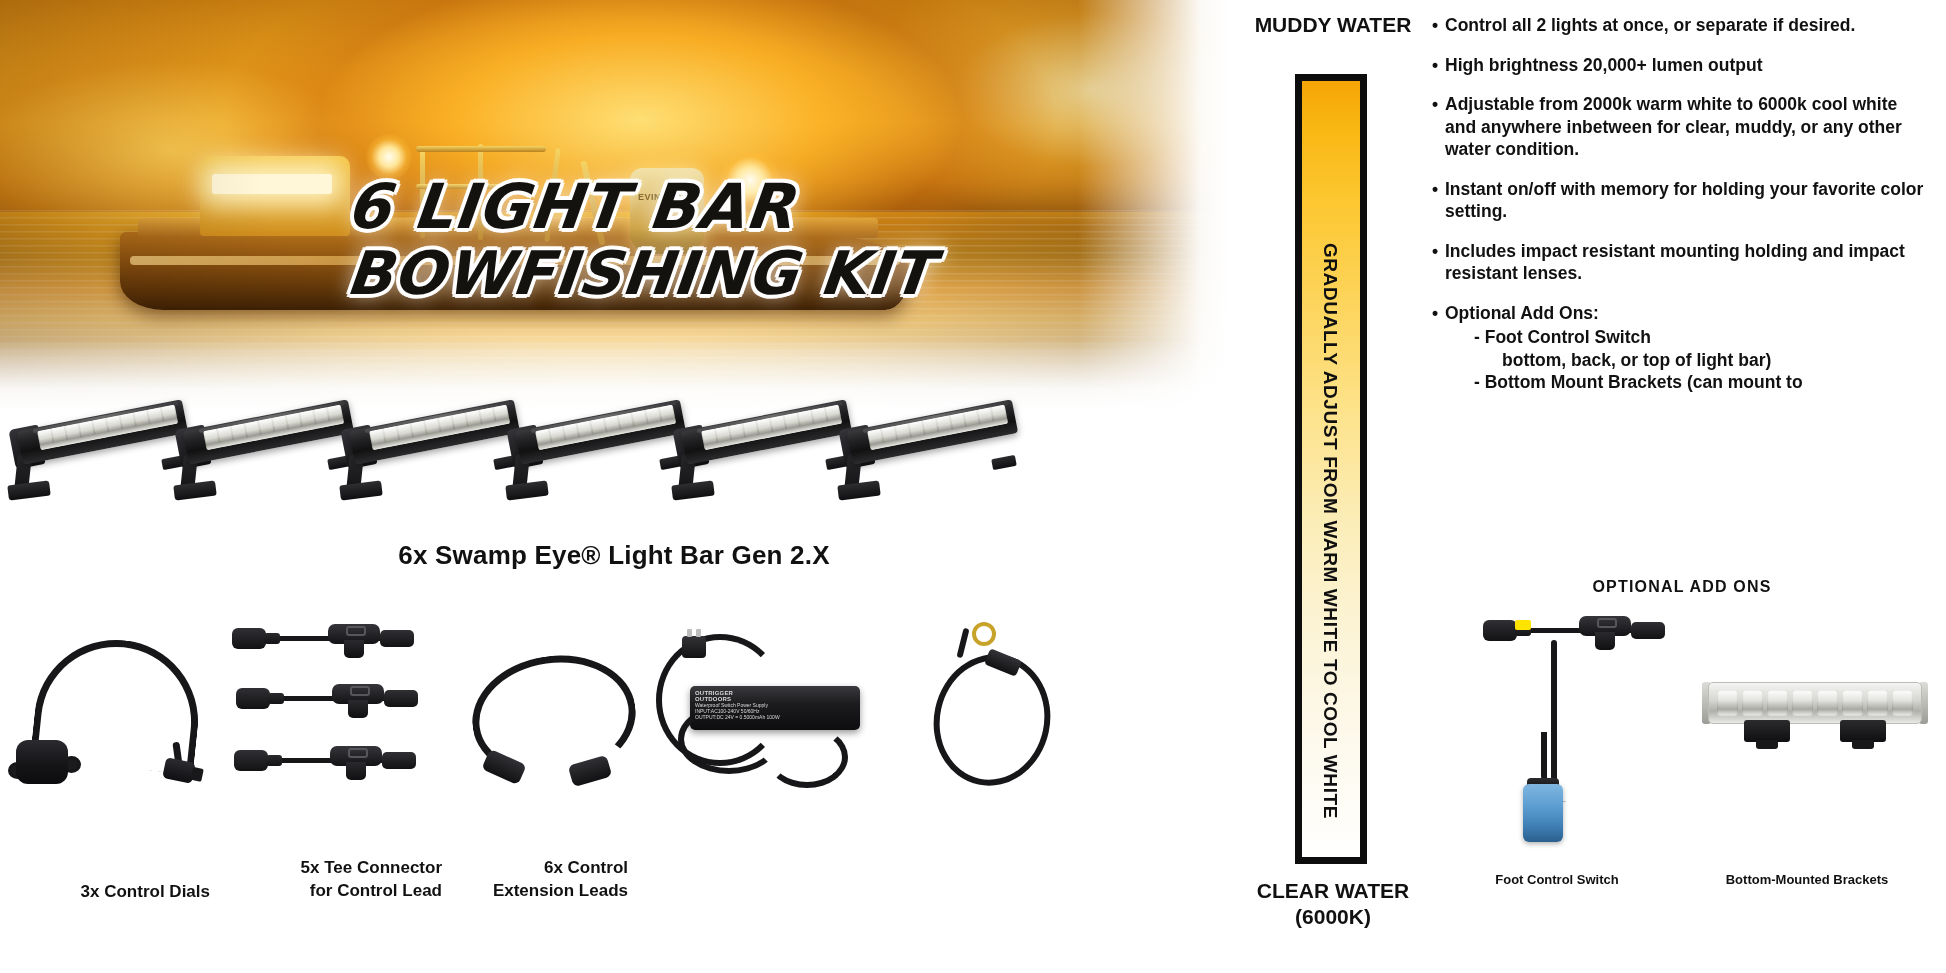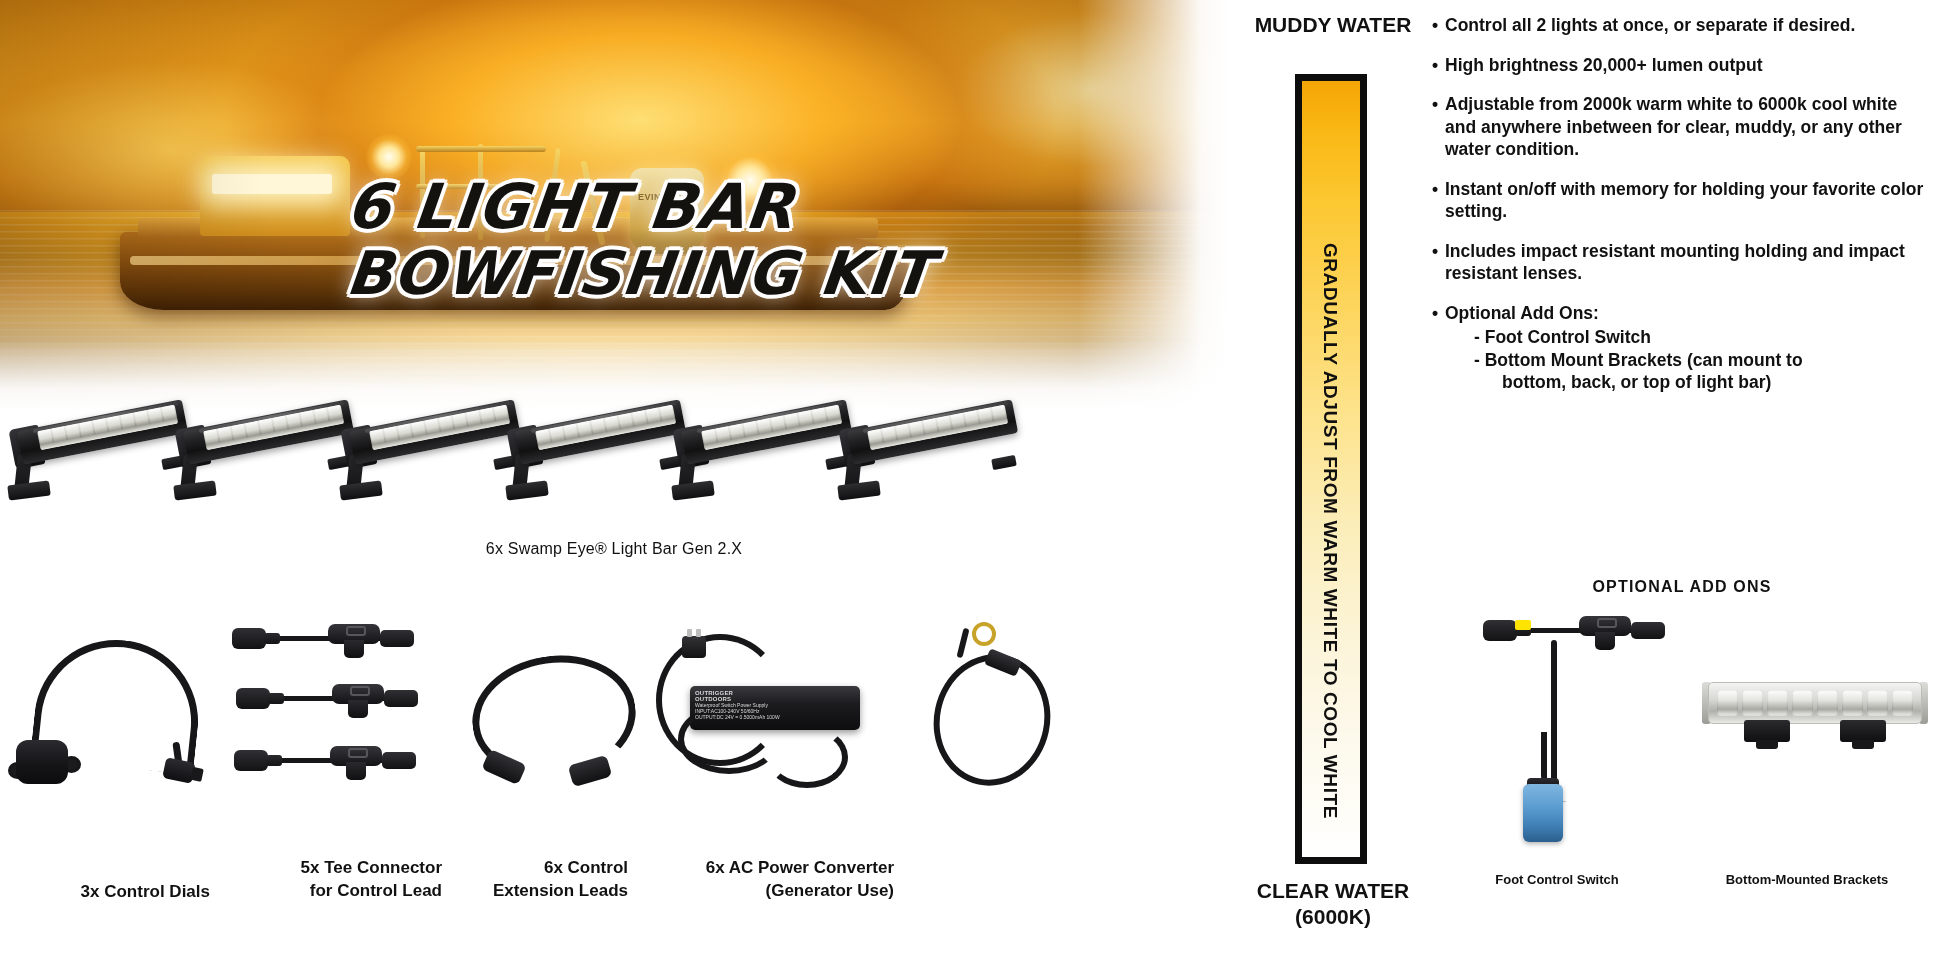--- a/index.html
+++ b/index.html
@@ -57,21 +57,21 @@
   .bar .lens{position:absolute;left:20px;top:4px;width:140px;height:19px;
     background:linear-gradient(180deg,#f2f2ee 0%,#cfcfc8 40%,#8e8e88 70%,#efefe9 100%);
     border-radius:2px;overflow:hidden;display:flex;}
   .bar .lens i{flex:1;margin:0 .6px;background:linear-gradient(180deg,#ffffff 0%,#d9d9d2 45%,#9a9a93 72%,#e8e8e2 100%);display:block;}
   .bar .topedge{position:absolute;left:16px;top:1px;width:148px;height:4px;background:linear-gradient(90deg,#4b4b4d,#6a6a6c,#3a3a3c);border-radius:2px;}
   .bar .head{position:absolute;left:4px;top:12px;width:30px;height:40px;background:linear-gradient(180deg,#35353a,#131315);border-radius:5px 3px 3px 5px;transform:rotate(-11deg);}
   .bar .bracket{position:absolute;left:8px;top:40px;width:14px;height:36px;background:linear-gradient(180deg,#2a2a2d,#121214);border-radius:3px;transform:rotate(6deg);}
   .bar .foot{position:absolute;left:0px;top:68px;width:42px;height:15px;background:linear-gradient(180deg,#2e2e31,#0f0f11);border-radius:3px;transform:rotate(-7deg);}
   .bar .foot2{position:absolute;right:12px;top:42px;width:24px;height:11px;background:linear-gradient(180deg,#2c2c2f,#0f0f11);border-radius:2px;transform:rotate(-11deg);}
 
-  .bars-caption{position:absolute;left:0;top:540px;width:1228px;text-align:center;font-size:16px;font-weight:normal;letter-spacing:.2px;}
+  .bars-caption{position:absolute;left:0;top:540px;width:1228px;text-align:center;font-size:26px;font-weight:bold;letter-spacing:.2px;}
 
   
   .acc{position:absolute;}
   .acc-cap{position:absolute;text-align:right;font-size:17px;font-weight:bold;line-height:23px;}
 
   
   .dial-cable{position:absolute;left:22px;top:10px;width:150px;height:120px;border:7px solid #17171a;border-radius:86px 86px 0 0;border-bottom:none;
     transform:rotate(6deg);}
   .dial-cable2{position:absolute;left:160px;top:112px;width:7px;height:24px;background:#17171a;transform:rotate(-8deg);border-radius:3px;}
   .dial-knob{position:absolute;left:2px;top:110px;width:52px;height:44px;background:linear-gradient(180deg,#2b2b2f 0%,#151518 55%,#0c0c0e 100%);border-radius:12px;}
@@ -384,24 +384,20 @@
         <div class="pc-brand">OUTRIGGER</div>
         <div class="pc-brand">OUTDOORS</div>
         <div>Waterproof Switch Power Supply</div>
         <div>INPUT:AC100-240V  50/60Hz</div>
         <div>OUTPUT:DC 24V = 0.5000mAh   100W</div>
       </div>
     </div>
     <div class="pc-wire" style="left:30px;top:74px;width:90px;height:58px;border-radius:50%;border-top-color:transparent;border-right-color:transparent;"></div>
     <div class="pc-wire" style="left:118px;top:96px;width:70px;height:50px;border-radius:50%;border-top-color:transparent;border-left-color:transparent;"></div>
   </div>
-  <div class="acc-cap" style="left:628px;top:856px;width:266px;">
-    <div>6x AC Power Converter</div>
-    <div>(Generator Use)</div>
-  </div>
 
   <div class="acc" style="left:920px;top:618px;width:160px;height:200px;">
     <div class="pl-ring"></div>
     <div class="pl-tail"></div>
     <div class="pl-loop"></div>
     <div class="pl-conn"></div>
   </div>
 
   <div class="ktemp">
     <div class="hdr">
@@ -420,22 +416,22 @@
   <div class="kf">
     <ul>
       <li><span class="dot">•</span><span>Control all 2 lights at once, or separate if desired.</span></li>
       <li><span class="dot">•</span><span>High brightness 20,000+ lumen output</span></li>
       <li><span class="dot">•</span><span>Adjustable from 2000k warm white to 6000k cool white and anywhere inbetween for clear, muddy, or any other water condition.</span></li>
       <li><span class="dot">•</span><span>Instant on/off with memory for holding your favorite color setting.</span></li>
       <li><span class="dot">•</span><span>Includes impact resistant mounting holding and impact resistant lenses.</span></li>
       <li style="margin-bottom:2px;"><span class="dot">•</span><span>Optional Add Ons:</span></li>
     </ul>
     <div class="sub">- Foot Control Switch</div>
+    <div class="sub sub2">bottom, back, or top of light bar)</div>
     <div class="sub">- Bottom Mount Brackets (can mount to</div>
-    <div class="sub sub2">bottom, back, or top of light bar)</div>
   </div>
 
   <div class="addons-title">OPTIONAL ADD ONS</div>
 
   <div class="fs">
     <div class="tee fs-tee">
       <div class="wire"></div>
       <div class="endcap"></div>
       <div class="neck"></div>
       <div class="body"></div>

